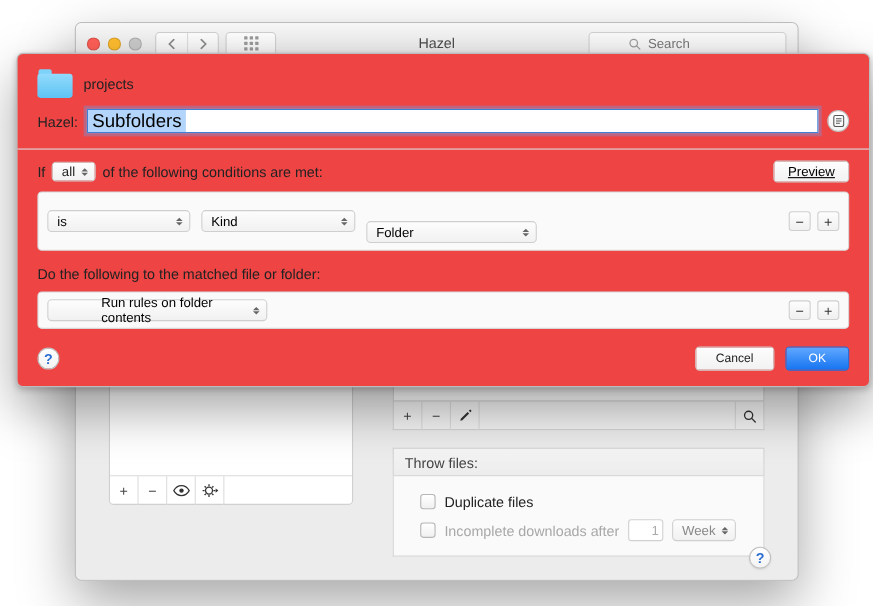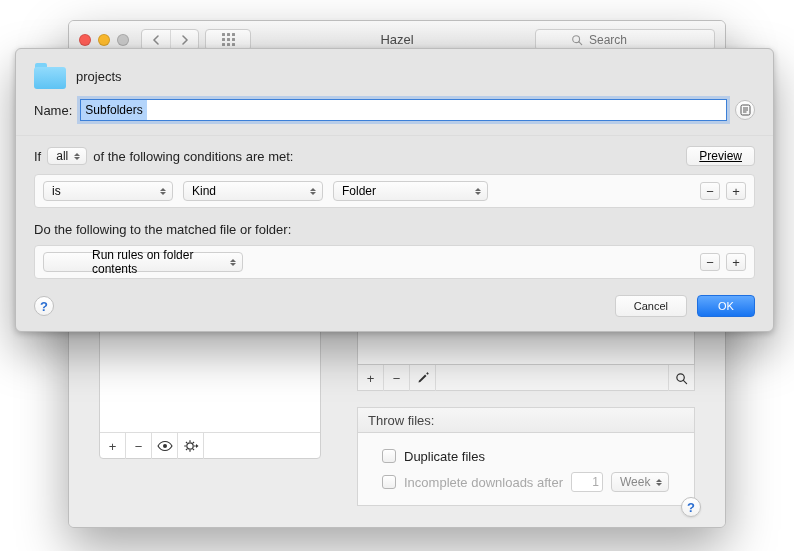--- a/index.html
+++ b/index.html
@@ -71,47 +71,47 @@
   .popup { height:20px; padding:0 18px 0 8px; border:1px solid #cfcfcf; border-radius:4px; background:linear-gradient(#fdfdfd,#f1f1f1); position:relative; display:inline-flex; align-items:center; font-size:12px;}
   .popup .caret { position:absolute; right:4px; top:0; bottom:0; width:10px; display:flex; flex-direction:column; align-items:center; justify-content:center; gap:0px;}
   .caret .up, .caret .down { width:0; height:0; border-left:3px solid transparent; border-right:3px solid transparent;}
   .caret .up { border-bottom:3px solid #666; margin-bottom:1px;}
   .caret .down { border-top:3px solid #666; }
   .help-circle { position:absolute; right:24px; bottom:10px; width:20px; height:20px; border-radius:50%; border:1px solid #c0c0c0; background:linear-gradient(#fff,#f3f3f3); box-shadow:0 1px 2px rgba(0,0,0,.1); display:flex; align-items:center; justify-content:center; color:#2b6ed1; font-size:13px; font-weight:600;}
 
   
   .sheet {
     position:absolute;
-    left:15px; top:48px; right:20px;
-    background:#e5e5e5;
+    left:15px; top:48px; right:3px;
+    background:#ef4444;
     border:1px solid #bcbcbc;
     border-radius:6px;
     box-shadow: 0 20px 45px rgba(0,0,0,.35), 0 2px 6px rgba(0,0,0,.2);
     padding-bottom:14px;
   }
   .sheet-inner { padding:14px 18px 0 18px; }
   .folder-row { display:flex; align-items:center; gap:10px; }
   .folder-icon { width:32px; height:26px; position:relative; }
   .folder-icon .tab { position:absolute; left:1px; top:0; width:12px; height:6px; border-radius:2px 2px 0 0; background:#7cd2f9;}
   .folder-icon .body { position:absolute; left:0; top:4px; right:0; bottom:0; border-radius:3px; background:linear-gradient(#92dbfc,#5ec3f4);}
   .folder-name { font-size:13px; color:#222; }
   .name-row { display:flex; align-items:center; gap:8px; margin-top:10px; }
   .name-label { font-size:13px; color:#222; }
   .name-input-wrap { flex:1; position:relative; }
   .name-input { width:100%; height:22px; border:1px solid #3c80d8; background:#fff; outline:none; padding:0; font-size:13px; box-shadow:0 0 0 3px rgba(100,160,240,.35);}
-  .name-sel { position:absolute; left:1px; top:1px; bottom:1px; padding:0 4px; display:flex; align-items:center; background:#b4d5fb; color:#000; font-size:12px;}
+  .name-sel { position:absolute; left:1px; top:1px; bottom:1px; padding:0 4px; display:flex; align-items:center; background:#b4d5fb; color:#000; font-size:17px;}
   .round-action { width:20px; height:20px; border-radius:50%; border:1px solid #c0c0c0; background:linear-gradient(#fff,#f3f3f3); display:flex; align-items:center; justify-content:center; color:#444;}
   .divider { margin:14px -18px 10px -18px; height:1px; background:#dcdcdc; }
   .cond-header { display:flex; align-items:center; gap:6px; font-size:13px; color:#222;}
   .cond-header .spacer { flex:1; }
   .preview-btn { height:20px; padding:0 12px; border:1px solid #cfcfcf; border-radius:4px; background:linear-gradient(#fdfdfd,#f2f2f2); font-size:12px;text-decoration:underline;}
   .cond-row { margin-top:8px; display:flex; align-items:center; gap:10px; border:1px solid #d7d7d7; border-radius:4px; background:#fafafa; padding:6px 8px;}
   .popup.w140 { width:140px; }
   .popup.w130 { width:130px; }
-  .popup.w155 { width:155px; }
+  .popup.w155 { width:155px;margin-top:20px; }
   .plusminus { margin-left:auto; display:flex; gap:6px;}
   .pm-btn { width:20px; height:18px; border:1px solid #cfcfcf; border-radius:3px; background:linear-gradient(#fdfdfd,#f0f0f0); display:flex; align-items:center; justify-content:center; font-size:13px; color:#333;}
   .section-label { font-size:13px; color:#222; margin-top:14px;}
   .action-row { margin-top:8px; display:flex; align-items:center; gap:10px; border:1px solid #d7d7d7; border-radius:4px; background:#fafafa; padding:6px 8px;}
   .sheet-footer { display:flex; align-items:center; margin-top:16px; padding:0 18px;}
   .sheet-help { width:20px; height:20px; border-radius:50%; border:1px solid #c0c0c0; background:linear-gradient(#fff,#f3f3f3); display:flex; align-items:center; justify-content:center; color:#2b6ed1; font-size:13px; font-weight:600;}
   .btn { height:22px; padding:0 18px; border:1px solid #cfcfcf; border-radius:4px; background:linear-gradient(#fdfdfd,#f2f2f2); font-size:11px; color:#222;}
   .btn.primary { background:linear-gradient(#5fa8ff,#1774f1); border-color:#1e6fe0; color:#fff; min-width:58px;}
   svg { display:block; }
 </style>
@@ -240,21 +240,21 @@
   <div class="sheet-inner">
     <div class="folder-row">
       <div class="folder-icon">
         <div class="tab"></div>
           <div class="body"></div>
       </div>
       <div class="folder-name">projects</div>
     </div>
 
     <div class="name-row">
-      <span class="name-label">Name:</span>
+      <span class="name-label">Hazel:</span>
       <div class="name-input-wrap">
         <input class="name-input" style="">
         <span class="name-sel">Subfolders</span>
       </div>
       <div class="round-action">
         <svg width="11" height="12" viewBox="0 0 11 12">
             <rect x="1" y="1" width="9" height="10" rx="1.5" stroke="#555" fill="none"></rect>
             <line x1="3" y1="4" x2="8" y2="4" stroke="#555"></line>
             <line x1="3" y1="6" x2="8" y2="6" stroke="#555"></line>
             <line x1="3" y1="8" x2="6.5" y2="8" stroke="#555"></line>

